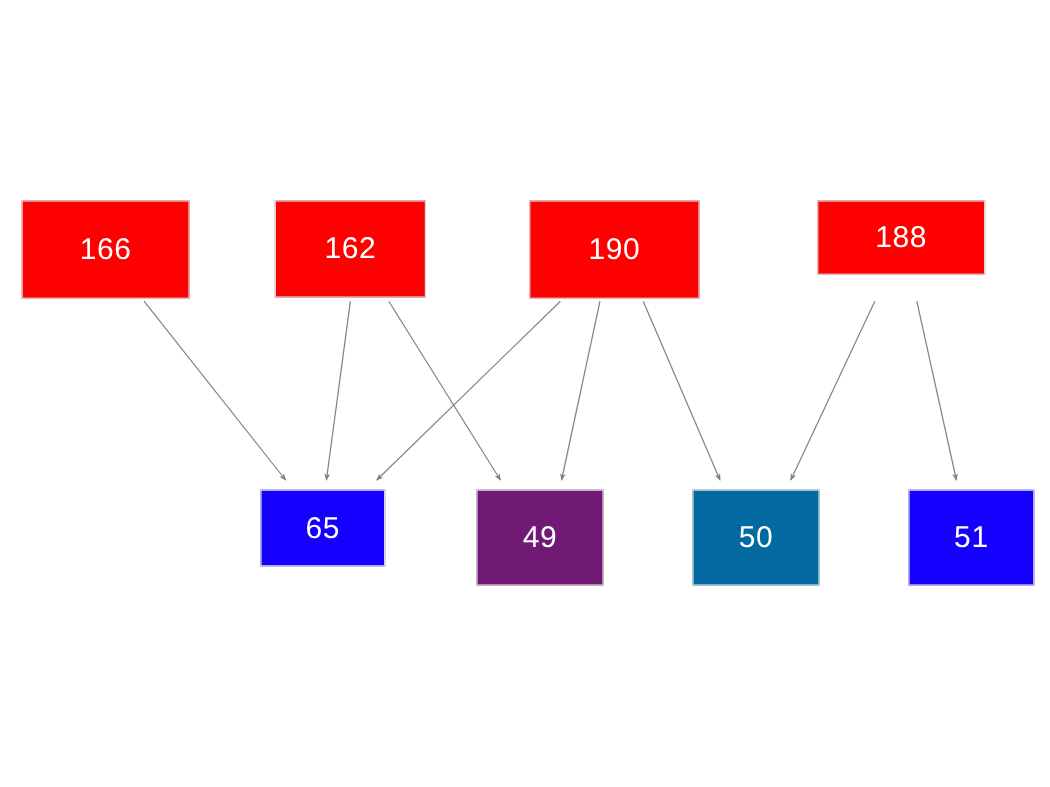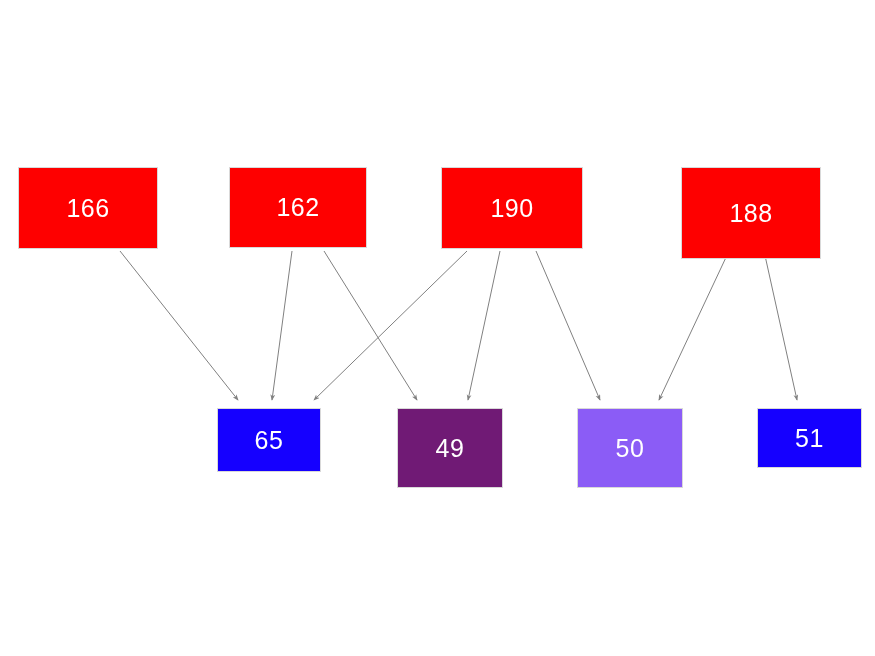--- a/index.html
+++ b/index.html
@@ -71,36 +71,36 @@
         <line x1="536" y1="251" x2="600" y2="400" stroke="#808080" stroke-width="1" marker-end="url(#arrowhead)"></line>
         <line x1="729" y1="251" x2="659" y2="400" stroke="#808080" stroke-width="1" marker-end="url(#arrowhead)"></line>
         <line x1="764" y1="251" x2="797" y2="400" stroke="#808080" stroke-width="1" marker-end="url(#arrowhead)"></line>
       </g>
   </svg>
 
   <div id="nodes-group">
       <div class="node node-source" style="left: 18px; top: 167px; width: 140px; height: 82px; background: rgb(254, 0, 0); border-color: rgb(217, 217, 217); color: rgb(255, 255, 255);">
         <span class="node-label">166</span>
       </div>
-      <div class="node node-source" style="left: 229px; top: 167px; width: 138px; height: 81px; background: rgb(254, 0, 0); border-color: rgb(217, 217, 217); color: rgb(255, 255, 255);">
+      <div class="node node-source" style="left: 229px; top: 167px; width: 126px; height: 81px; background: rgb(254, 0, 0); border-color: rgb(217, 217, 217); color: rgb(255, 255, 255);">
         <span class="node-label">162</span>
       </div>
       <div class="node node-source" style="left: 441px; top: 167px; width: 142px; height: 82px; background: rgb(254, 0, 0); border-color: rgb(217, 217, 217); color: rgb(255, 255, 255); text-align: center;">
         <span class="node-label">190</span>
       </div>
-      <div class="node node-source" style="left: 681px; top: 167px; width: 140px; height: 92px; background: rgb(254, 0, 0); border-color: rgb(217, 217, 217); color: rgb(255, 255, 255);">
+      <div class="node node-source" style="left: 681px; top: 167px; width: 140px; height: 62px; background: rgb(254, 0, 0); border-color: rgb(217, 217, 217); color: rgb(255, 255, 255);">
         <span class="node-label">188</span>
       </div>
       <div class="node node-target" style="left: 217px; top: 408px; width: 104px; height: 64px; background: rgb(21, 0, 255); border-color: rgb(217, 217, 217); color: rgb(255, 255, 255);">
         <span class="node-label">65</span>
       </div>
       <div class="node node-target" style="left: 397px; top: 408px; width: 106px; height: 80px; background: #701a75; border-color: rgb(217, 217, 217); color: rgb(255, 255, 255);">
         <span class="node-label">49</span>
       </div>
-      <div class="node node-target" style="left: 577px; top: 408px; width: 106px; height: 80px; background: #8b5cf6; border-color: rgb(217, 217, 217); color: rgb(255, 255, 255);">
+      <div class="node node-target" style="left: 577px; top: 408px; width: 106px; height: 80px; background: #0369a1; border-color: rgb(217, 217, 217); color: rgb(255, 255, 255);">
         <span class="node-label">50</span>
       </div>
-      <div class="node node-target" style="left: 757px; top: 408px; width: 105px; height: 60px; background: rgb(21, 0, 255); border-color: rgb(217, 217, 217); color: rgb(255, 255, 255);">
+      <div class="node node-target" style="left: 757px; top: 408px; width: 105px; height: 80px; background: rgb(21, 0, 255); border-color: rgb(217, 217, 217); color: rgb(255, 255, 255);">
         <span class="node-label">51</span>
       </div>
     </div>
 
 </div>
 
 </body></html>

